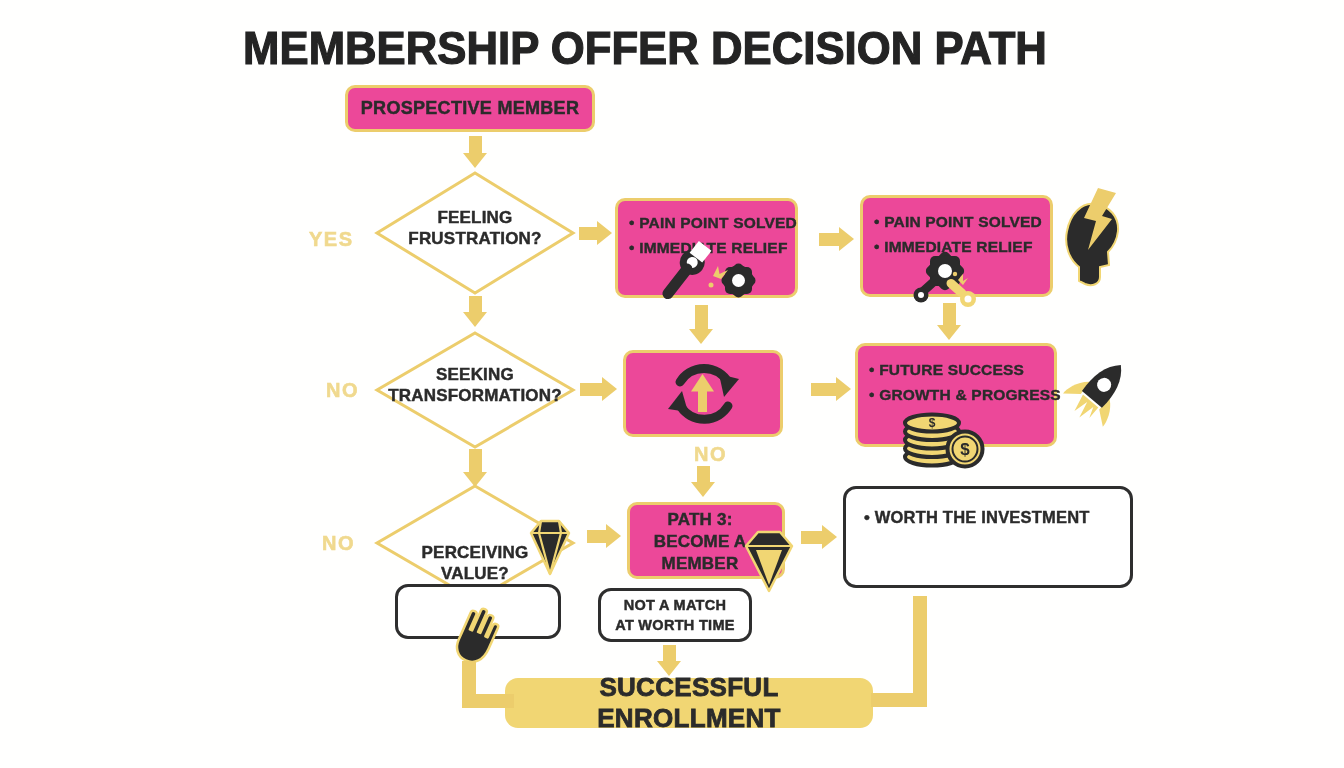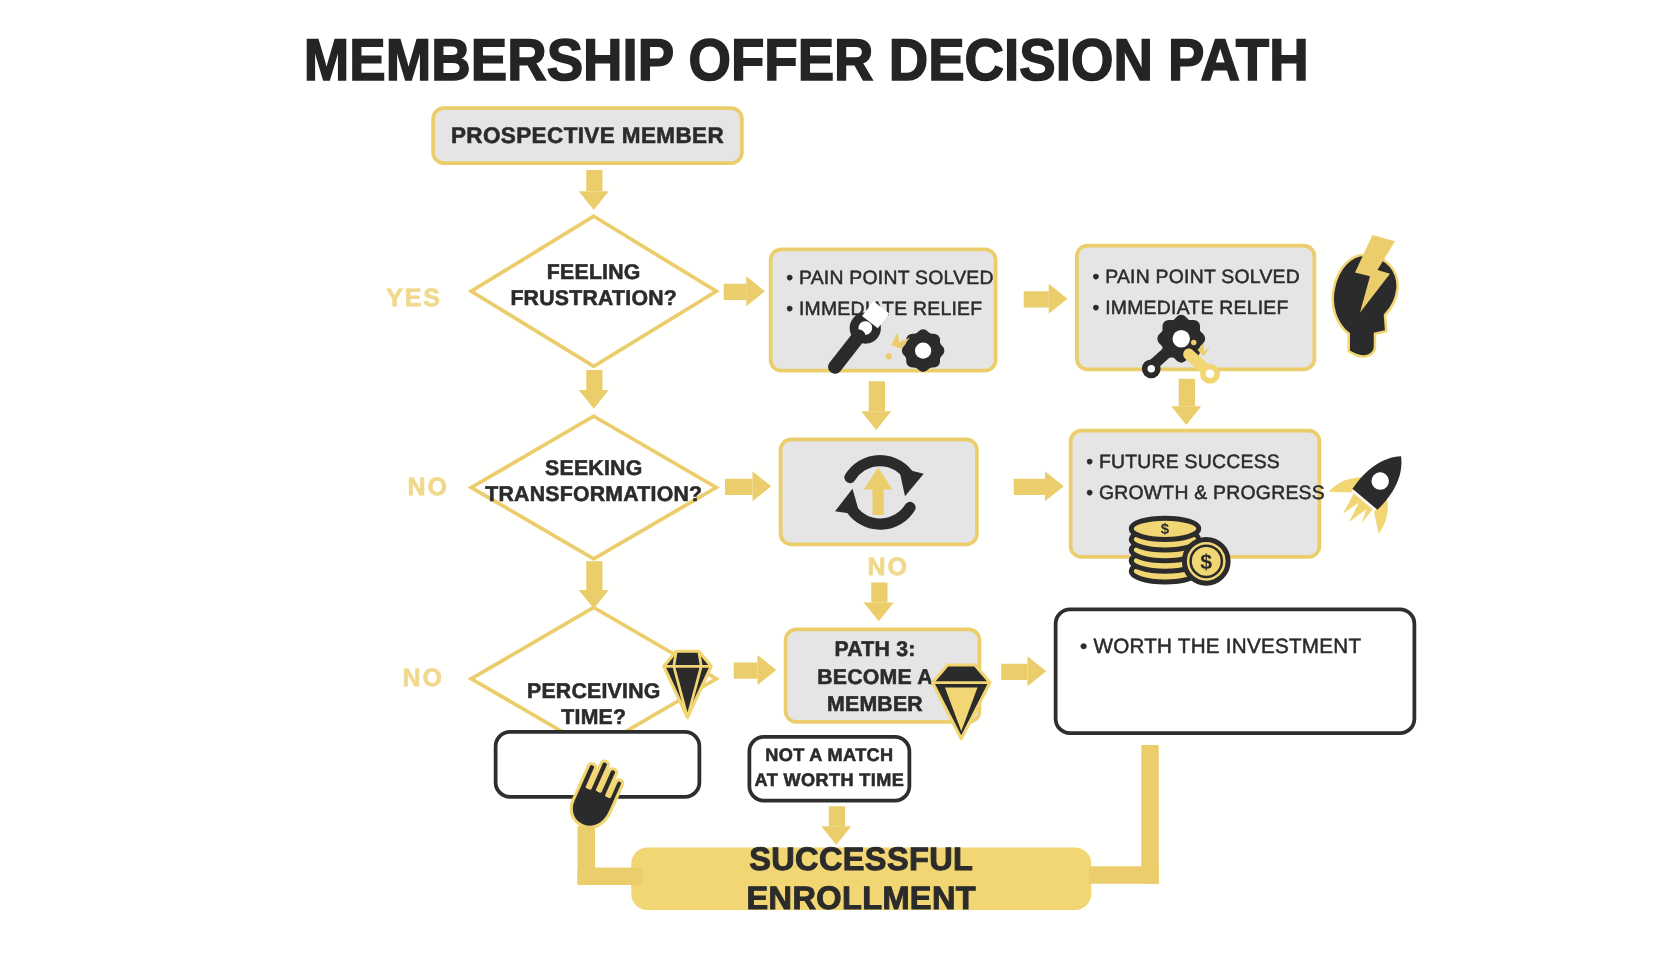--- a/index.html
+++ b/index.html
@@ -3,26 +3,26 @@
 <meta charset="utf-8">
 <style>
   *{box-sizing:border-box;margin:0;padding:0}
   :root{--accent:#ECCD6C;--accent-light:#F0D98E;--fill-yellow:#F1D673;--ink:#2B2B2B;--border-dark:#2E2E2E}
   html,body{background:#fff}
   .canvas{position:relative;width:1344px;height:768px;background:#fffffe;overflow:hidden;
           font-family:"Liberation Sans",sans-serif;color:var(--ink)}
   .title{position:absolute;left:0;top:20px;width:1290px;text-align:center;white-space:nowrap;
          font-size:47px;font-weight:bold;color:#242424;-webkit-text-stroke:1.2px #242424;
          transform:scaleX(.93);transform-origin:50% 0}
-  .ybox{position:absolute;background:#e5e5e5;border:3px solid var(--accent);border-radius:10px}
+  .ybox{position:absolute;background:#ec4899;border:3px solid var(--accent);border-radius:10px}
   .kbox{position:absolute;background:#fff;border:3.5px solid var(--border-dark);border-radius:13px}
   .fillbox{position:absolute;background:var(--fill-yellow);border-radius:13px}
   .ctr{display:flex;align-items:center;justify-content:center;text-align:center;flex-direction:column}
   .lbl{font-weight:bold;letter-spacing:.3px;-webkit-text-stroke:.45px currentColor}
-  .bullets{position:absolute;font-weight:normal;line-height:1.6;-webkit-text-stroke:.4px currentColor;letter-spacing:.2px}
+  .bullets{position:absolute;font-weight:bold;line-height:1.6;-webkit-text-stroke:.4px currentColor;letter-spacing:.2px}
   .bullets.gap div{margin-bottom:22px}
   .dtext{position:absolute;text-align:center;font-weight:bold;font-size:17px;line-height:1.25;
          -webkit-text-stroke:.45px currentColor;letter-spacing:.2px}
   .branch{position:absolute;font-weight:bold;font-size:20px;letter-spacing:1.5px;
           color:var(--accent-light);-webkit-text-stroke:.6px currentColor}
   .diamond{fill:#fff;stroke:var(--accent);stroke-width:3}
   .arr-d{position:absolute;width:13px;background:var(--accent)}
   .arr-d::after{content:"";position:absolute;left:-6px;top:100%;width:0;height:0;
     border-left:12.5px solid transparent;border-right:12.5px solid transparent;border-top:15px solid var(--accent)}
   .arr-r{position:absolute;height:13px;background:var(--accent)}
@@ -148,36 +148,36 @@
       <path d="M39,5 C50,15 54,31 52,50 L26,50 C24,31 28,15 39,5 Z" class="ink-f"></path>
       <circle cx="39" cy="31" r="7" class="wht-f"></circle>
     </g>
   </svg>
 
   <svg class="icon" style="left:375px;top:484px" width="200" height="118" viewBox="0 0 200 118">
     <polygon class="diamond" points="100,2 198,59 100,116 2,59"></polygon>
   </svg>
   <div class="dtext" style="left:380px;top:542px;width:190px">
     <div>PERCEIVING</div>
-    <div>TIME?</div>
+    <div>VALUE?</div>
   </div>
   <div class="branch" style="left:322px;top:532px">NO</div>
   <svg class="icon" style="left:522px;top:516px" width="56" height="64" viewBox="0 0 56 64">
     <polygon points="9,17 19,5 37,5 47,17 28,58" class="ink-f" stroke="var(--fill-yellow)" stroke-width="2.5" stroke-linejoin="round"></polygon>
     <path class="gemstroke" d="M9,17 L47,17 M19,5 L17,17 M37,5 L39,17 M17,17 L28,58 M39,17 L28,58"></path>
   </svg>
 
   <div class="ybox" style="left:627px;top:502px;width:158px;height:77px"></div>
   <div class="dtext" style="left:630px;top:509px;width:140px;line-height:1.3">
     <div>PATH 3:</div>
     <div>BECOME A</div>
     <div>MEMBER</div>
   </div>
 
-  <div class="kbox ctr" style="left:598px;top:588px;width:131px;height:54px">
+  <div class="kbox ctr" style="left:598px;top:588px;width:154px;height:54px">
     <div class="lbl" style="font-size:14.5px;line-height:1.4">NOT A MATCH</div>
     <div class="lbl" style="font-size:14.5px;line-height:1.4">AT WORTH TIME</div>
   </div>
 
   <svg class="icon" style="left:736px;top:527px" width="66" height="70" viewBox="0 0 66 70">
     <polygon points="10,19 22,5 44,5 56,19 33,64" class="ink-f" stroke="var(--fill-yellow)" stroke-width="2.5" stroke-linejoin="round"></polygon>
     <polygon points="20,23 46,23 33,58" class="yfill-f"></polygon>
     <path class="gemstroke" d="M10,19 L56,19"></path>
   </svg>
 

